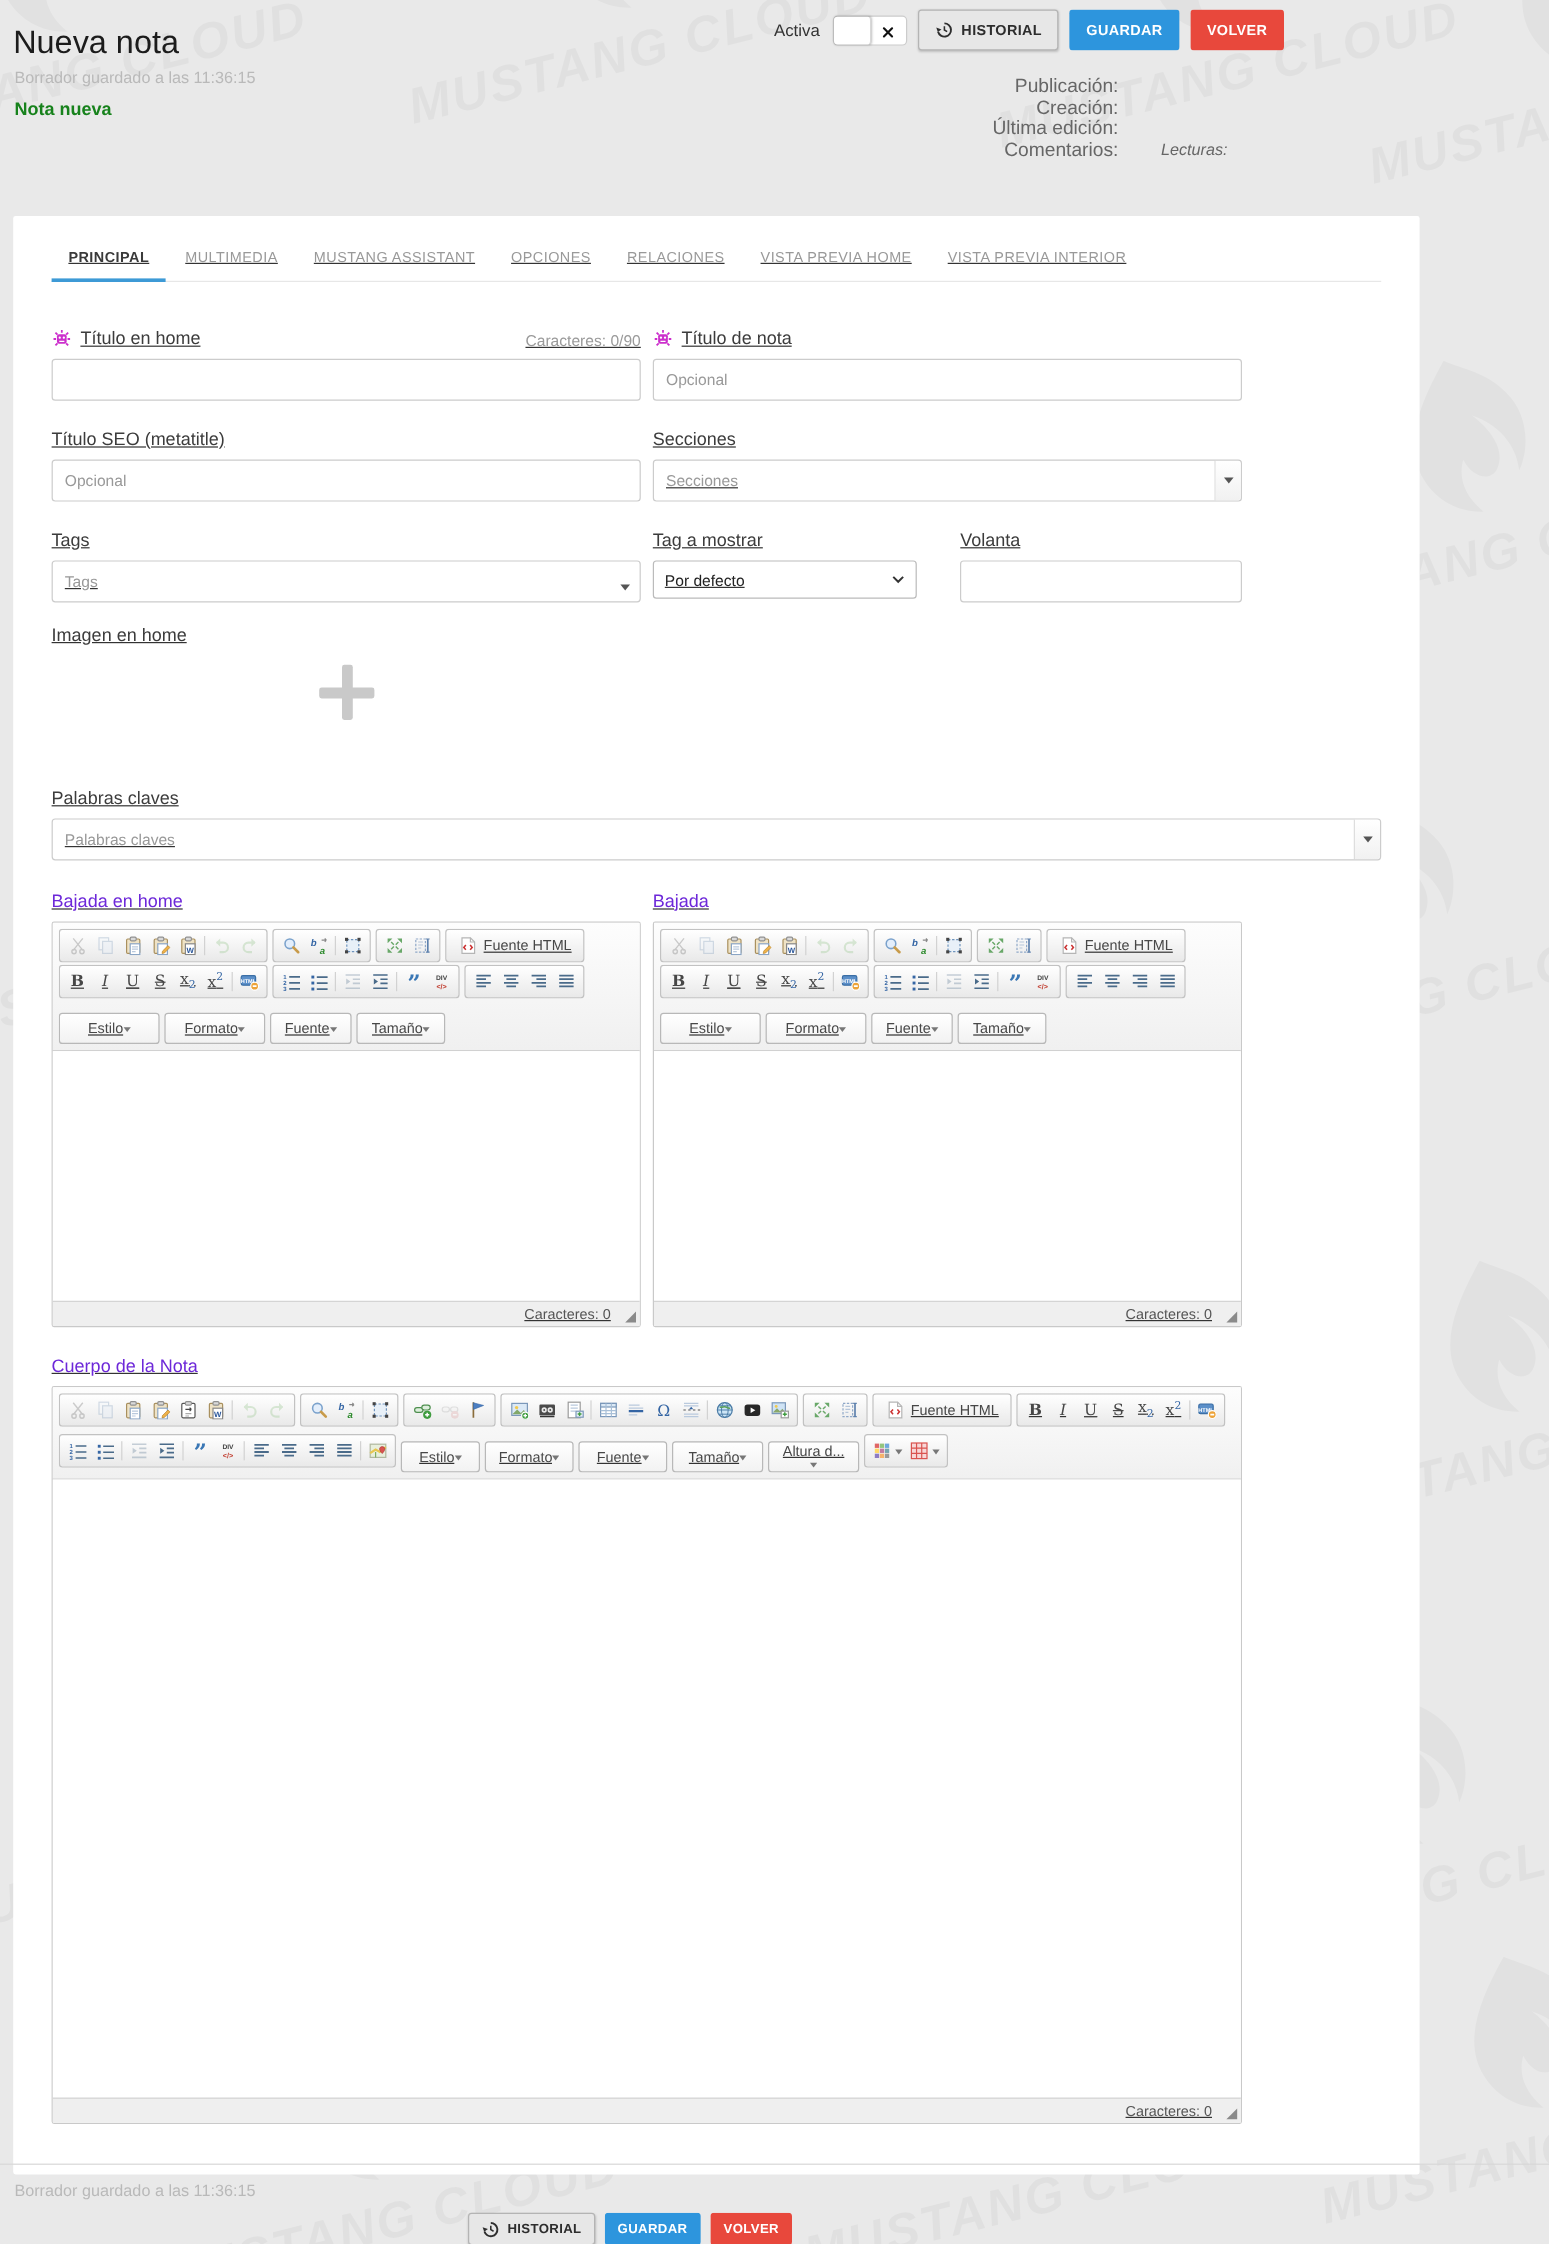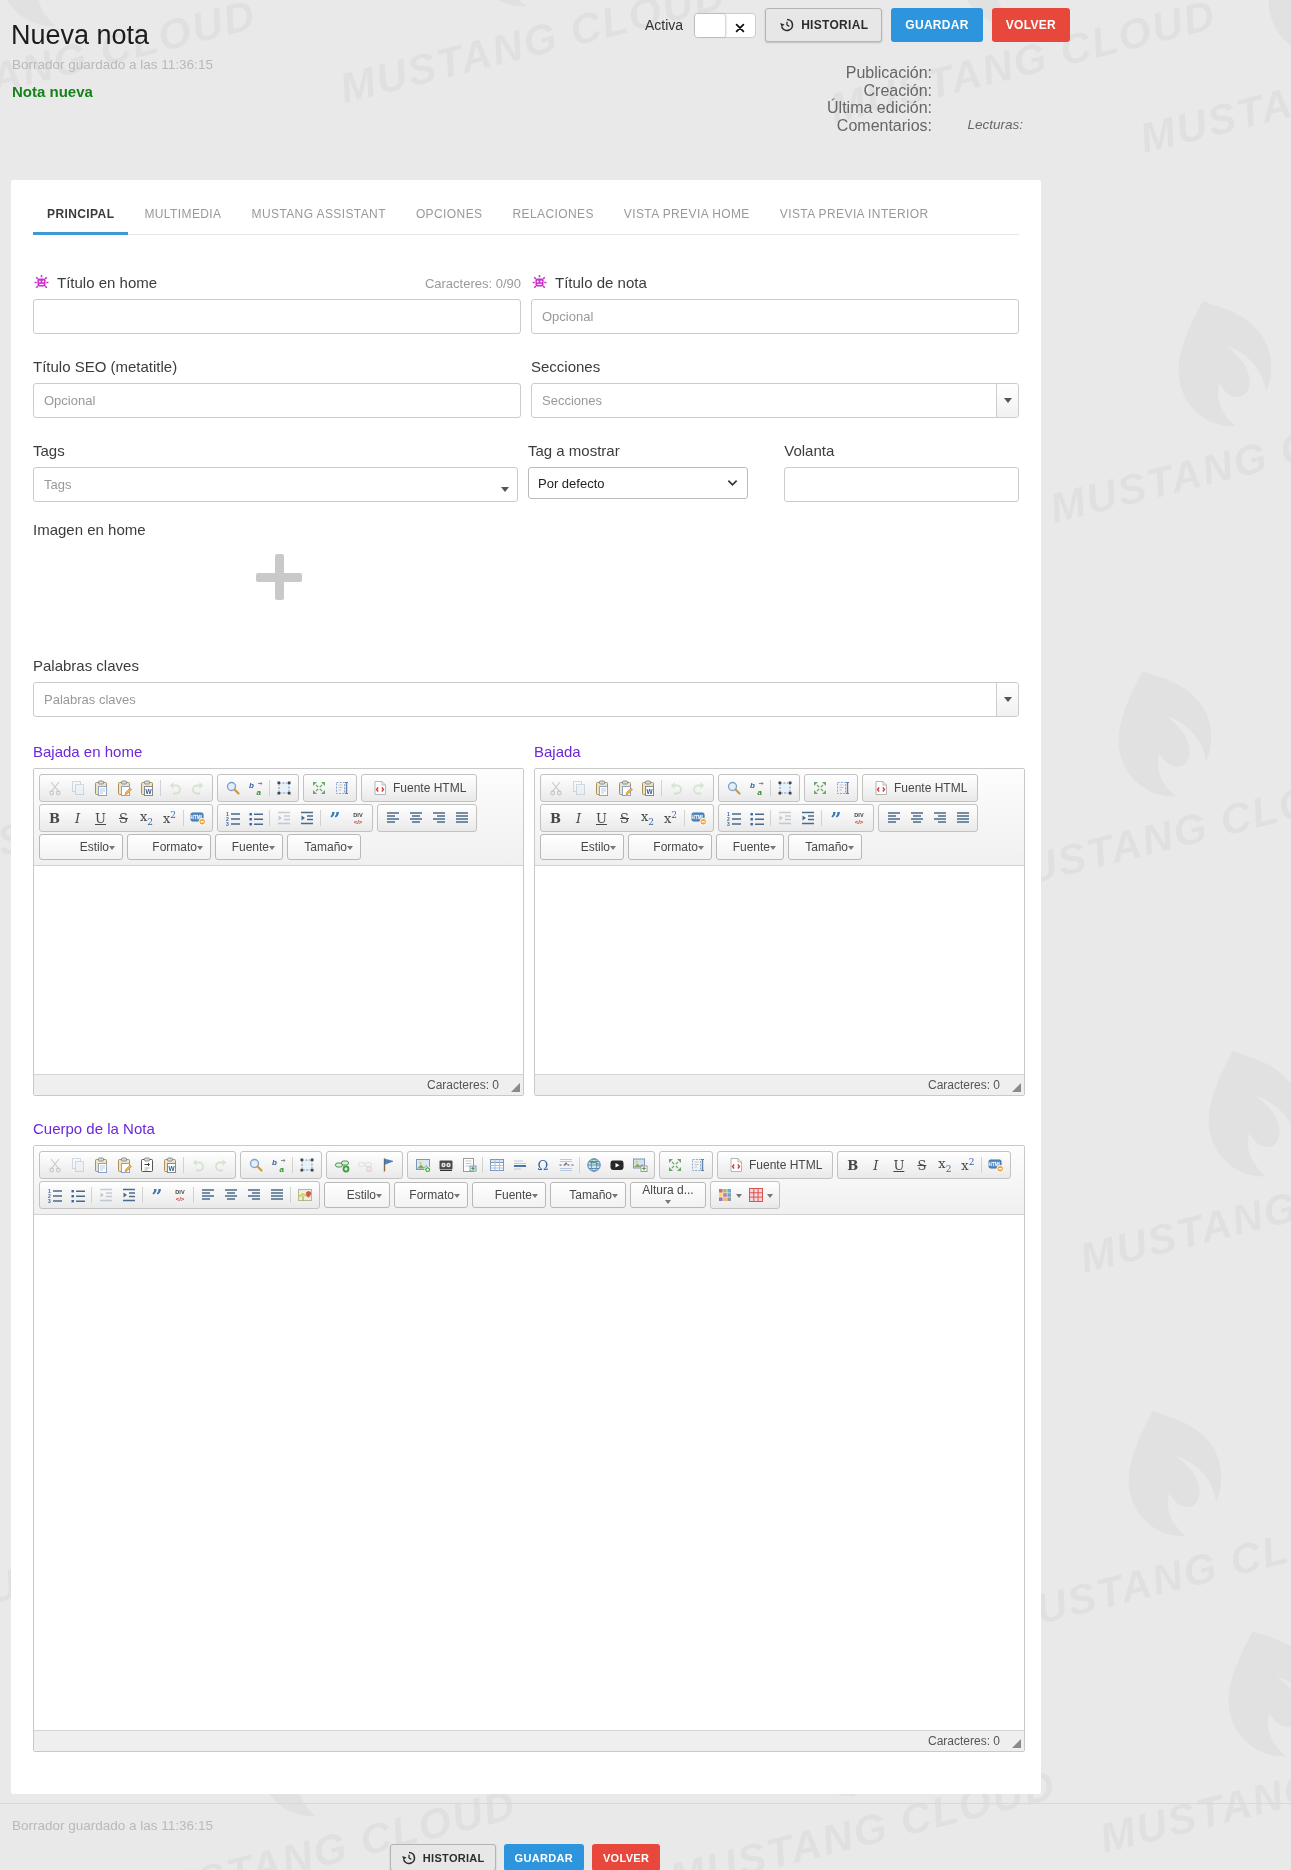--- a/index.html
+++ b/index.html
@@ -34,22 +34,22 @@
          padding:0 13px; border:1px solid transparent; font-family:inherit; cursor:pointer;
          display:flex; align-items:center; gap:6px; }
   .btn-hist { background:#e7e7e7; border-color:#b4b4b4; color:#2d2d2d; box-shadow:0 1px 2px rgba(0,0,0,.18); }
   .btn-save { background:#2d95dd; color:#fff; }
   .btn-back { background:#e8483c; color:#fff; }
   .btn.sm { height:27px; font-size:11px; padding:0 10px; }
   .meta { position:absolute; top:64px; right:359px; text-align:right;
           font-size:16px; color:#666; line-height:17.6px; }
   .lecturas { position:absolute; top:117px; right:268px; font-size:13.5px; color:#666;font-style:italic; }
   
-  .card { position:relative; z-index:1; margin-left:11px; width:1030px;
-          background:#fff; padding:0 22px 42px; border-radius:2px; }
+  .card { position:relative; z-index:1; margin-left:11px; width:1172px;
+          background:#fff; padding:0 32px 42px; border-radius:2px;text-decoration:underline; }
   .tabs { padding-top:27px; display:flex; border-bottom:1px solid #e7e7e7; }
   .tab { padding:0 14px 13px; margin-right:2px; font-size:12px; color:#999;
          letter-spacing:.4px; cursor:pointer; white-space:nowrap; }
   .tab.active { color:#3a3a3a; font-weight:700; border-bottom:3px solid #3d9ad6; margin-bottom:-1px; padding-bottom:10px; }
   .section { padding-top:36px; }
   .cols2 { display:flex; gap:10px; }
   .col { width:491px; }
   .lrow { display:flex; justify-content:space-between; align-items:flex-end; margin-bottom:8px; height:20px; }
   .flabel { display:flex; gap:7px; font-size:15px; color:#3c3c3c; }
   .flabel .ric { width:17px; height:17px; }
@@ -85,22 +85,22 @@
             border:0; background:transparent; padding:0; cursor:pointer; border-radius:2px; flex:0 0 auto; }
   .tb-btn.dis { opacity:.42; cursor:default; }
   .tb-btn.with-caret { width:31px; }
   .tb-sep { width:1px; height:16px; background:#d2d2d2; margin:0 2px; flex:0 0 auto; }
   .tb-ico { width:16px; height:16px; display:inline-flex; align-items:center; justify-content:center; line-height:1; }
   .tb-ico svg { width:16px; height:16px; display:block; }
   .tg { font-family:"DejaVu Serif", serif; font-size:13px; color:#474747; line-height:1; }
   .ss { font-size:9px; color:#3465a4; }
   .mini-caret { width:0; height:0; border:3px solid transparent; border-top:4px solid #777; margin:4px 0 0 3px; }
   .combo { height:26px; background:linear-gradient(#fff,#f2f2f2); border:1px solid #b8b8b8; border-radius:3px;
-           display:flex; align-items:center; justify-content:flex-end; padding:0 7px; font-size:12px;
-           color:#484848; cursor:pointer; flex:0 0 auto; }
+           display:flex; align-items:center; justify-content:center; padding:0 7px; font-size:12px;
+           color:#484848; cursor:pointer; flex:0 0 auto;margin-top:10px; }
   .combo-label { overflow:hidden; white-space:nowrap; text-overflow:ellipsis; }
   .combo-caret { width:0; height:0; border:3.5px solid transparent; border-top:4.5px solid #777; margin-top:4px; }
   .src-btn { display:flex; align-items:center; gap:5px; height:24px; padding:0 7px; font-size:12px; color:#474747;
              border:0; background:transparent; cursor:pointer; font-family:inherit; white-space:nowrap; }
   .cke-body { background:#fff; height:208px; cursor:text; }
   .cke-body.big { height:515px; }
   .cke-bottom { height:21px; background:#efefef; border-top:1px solid #d4d4d4; display:flex; align-items:center;
                 justify-content:flex-end; padding-right:24px; position:relative; font-size:12px; color:#555; }
   .grip { position:absolute; right:3px; bottom:3px; width:0; height:0;
           border-left:9px solid transparent; border-bottom:9px solid #8a8a8a; cursor:se-resize; }

